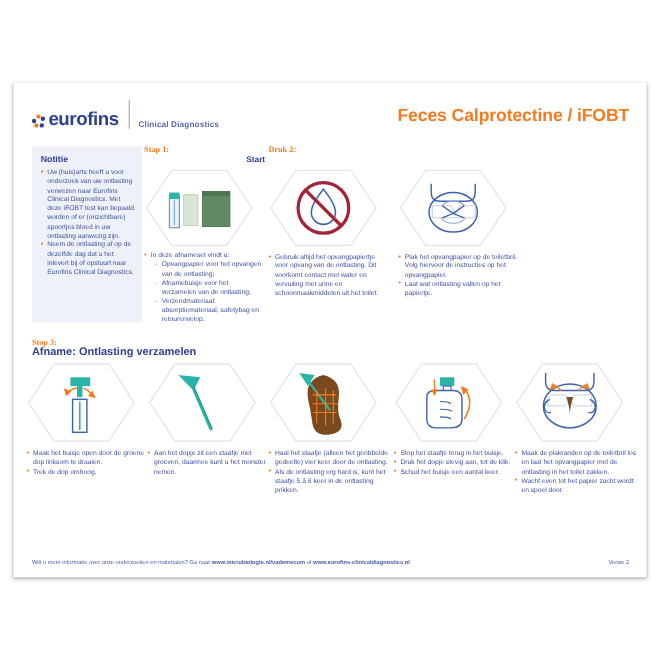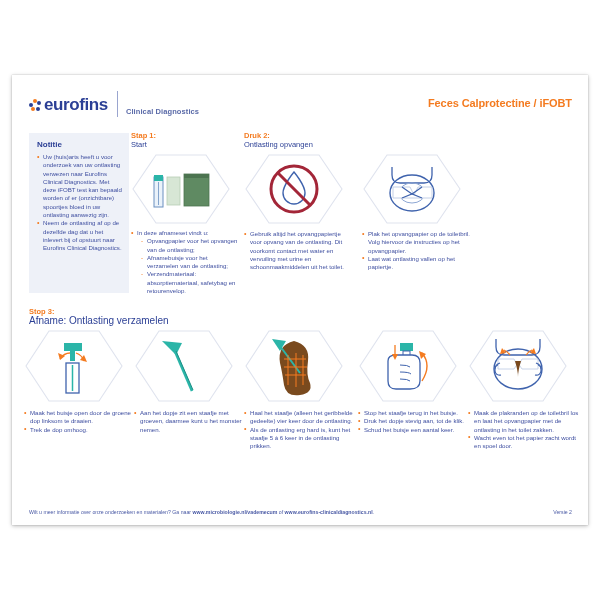--- a/index.html
+++ b/index.html
@@ -18,21 +18,21 @@
     position: absolute;
     left: 12px; top: 75px;
     width: 576px; height: 450px;
     background: #ffffff;
     box-shadow: 0 1px 4px rgba(0,0,0,0.28), 0 0 1px rgba(0,0,0,0.25);
   }
   
   .hdr { position: absolute; left: 0; top: 0; width: 100%; height: 46px; }
   .logo-wrap {
     position: absolute; left: 17px; top: 16px;
-    display: flex; align-items: center;
+    display: flex; align-items: flex-end;
   }
   .logo-mark { width: 13px; height: 13px; margin-top: 3px; margin-right: 2px; position: relative; }
   .logo-mark i {
     position: absolute; width: 4px; height: 4px; border-radius: 50%;
     background: #2b3f95;
   }
   .logo-mark i.d1 { left: 0px;  top: 4px;  background:#2b3f95; }
   .logo-mark i.d2 { left: 4px;  top: 0px;  background:#f47b20; }
   .logo-mark i.d3 { left: 8px;  top: 2px;  background:#2b3f95; }
   .logo-mark i.d4 { left: 2px;  top: 8px;  background:#f47b20; }
@@ -44,29 +44,29 @@
   .logo-div {
     width: 1px; height: 26px; background: #9aa5cf;
     margin: 0 8px 0 9px;
   }
   .logo-sub {
     font-size: 7.5px; font-weight: bold; color: #5a6aa8;
     margin-top: 14px; letter-spacing: 0.1px;
   }
   .hdr-title {
     position: absolute; right: 16px; top: 22px;
-    font-size: 11px; font-weight: bold; color: #f47b20;
+    font-size: 16px; font-weight: bold; color: #f47b20;
     letter-spacing: -0.1px;
   }
   
   .step-kicker {
-    font-size: 7.5px; font-weight: bold; color: #f47b20; line-height: 9px;
+    font-size: 7.5px; font-weight: bold; color: #f47b20; line-height: 9px; font-family: Liberation Serif, serif;
   }
   .step-title {
-    font-size: 7.5px; font-weight: normal; color: #2b3f95; line-height: 9px;
+    font-size: 7.5px; font-weight: bold; color: #2b3f95; line-height: 9px; text-align: right;
   }
   .bul {
     font-size: 6.1px; color: #3f4fa0; line-height: 8.3px;
     list-style: none; margin: 0; padding: 0;
   }
   .bul > li { position: relative; padding-left: 6px; margin-bottom: 0px; }
   .bul > li:before {
     content: "\2022"; color: #f47b20; position: absolute; left: 0; top: -0.5px;
     font-size: 7px;
   }
@@ -153,21 +153,20 @@
             <li>Opvangpapier voor het opvangen van de ontlasting;</li>
             <li>Afnamebuisje voor het verzamelen van de ontlasting;</li>
             <li>Verzendmateriaal: absorptiemateriaal, safetybag en retourenvelop.</li>
           </ul>
         </li>
       </ul>
     </div>
 
     <div class="col" style="left:232px; top:56px; width:230px;">
       <div class="step-kicker">Druk 2:</div>
-      <div class="step-title">Ontlasting opvangen</div>
 
       <div style="position:absolute; left:0; top:22px; width:110px;">
         <svg class="hexsvg" width="100" height="72" viewBox="0 0 100 72">
           <polygon points="25,2 75,2 98,36 75,70 25,70 2,36" fill="#ffffff" stroke="#dfe3ee" stroke-width="1.1"></polygon>
           <path d="M50 19 C50 19 61 32 61 40 a11 11 0 0 1 -22 0 C39 32 50 19 50 19 Z" fill="none" stroke="#3f63ad" stroke-width="1.4"></path>
           <circle cx="50" cy="36" r="23" fill="none" stroke="#a32638" stroke-width="3"></circle>
           <line x1="34" y1="20" x2="66" y2="52" stroke="#a32638" stroke-width="3"></line>
         </svg>
         <ul class="bul" style="margin-top:5px; width:110px;">
           <li>Gebruik altijd het opvangpapiertje voor opvang van de ontlasting. Dit voorkomt contact met water en vervuiling met urine en schoonmaakmiddelen uit het toilet.</li>

